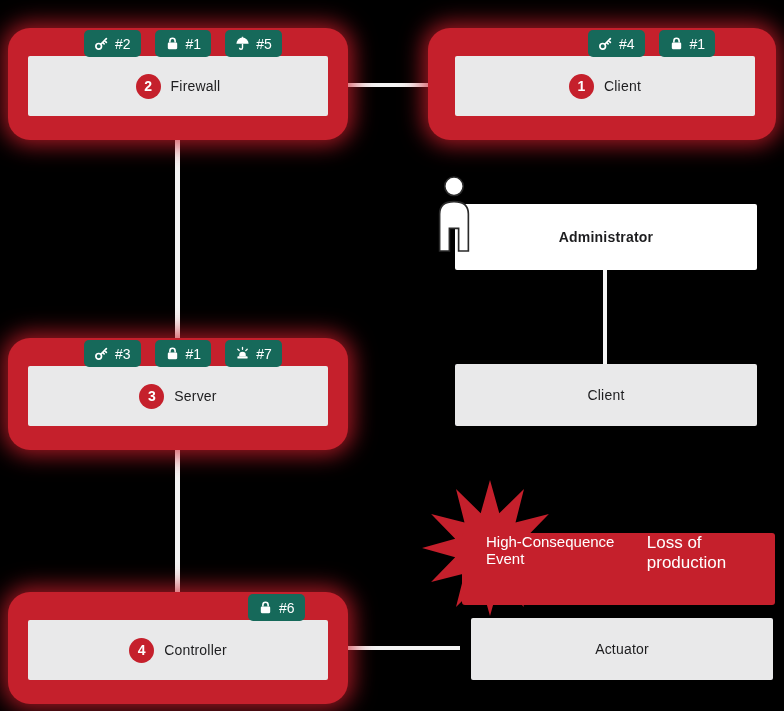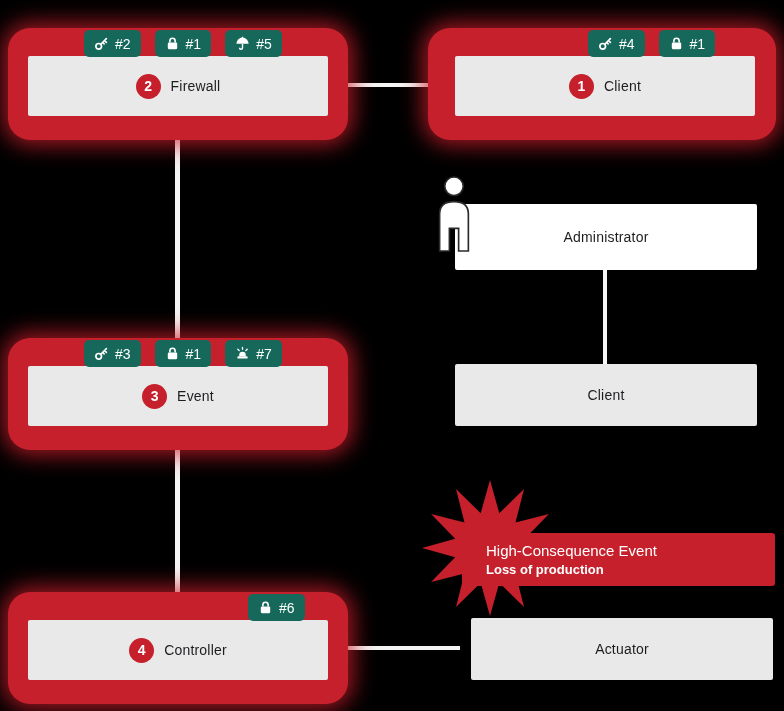--- a/index.html
+++ b/index.html
@@ -9,42 +9,42 @@
   
   .line{position:absolute;background:#f4f4f4;z-index:1;}
 
   
   .glow{position:absolute;background:#c5202c;border-radius:22px;z-index:2;
         box-shadow:0 0 22px 5px rgba(205,30,44,.8);}
 
   
   .box{position:absolute;background:#e9e9ea;border-radius:2px;z-index:3;
        display:flex;align-items:center;justify-content:center;}
-  .box.white{background:#ffffff;}
+  .box.white{background:#ffffff;font-weight:bold;}
   .box-label{font-size:14px;color:#1d1d1f;letter-spacing:.2px;}
 
   .num{width:25px;height:25px;border-radius:50%;background:#c5202c;color:#fff;
        display:flex;align-items:center;justify-content:center;
        font-size:14px;font-weight:bold;margin-right:10px;flex:0 0 auto;}
 
   
   .badges{position:absolute;display:flex;gap:14px;z-index:4;}
   .badge{background:#16695a;color:#fff;height:27px;border-radius:5px;
          display:flex;align-items:center;gap:6px;padding:0 10px;
          font-size:14px;white-space:nowrap;}
   .badge svg{display:block;}
 
   
   #burst{position:absolute;left:420px;top:478px;width:140px;height:140px;z-index:4;}
-  #banner{position:absolute;left:462px;top:533px;width:313px;height:53px;z-index:5;
+  #banner{position:absolute;left:462px;top:533px;width:313px;height:72px;z-index:5;
           background:#c5202c;border-radius:3px;color:#fff;
-          display:flex;flex-direction:column;justify-content:center;
+          display:flex;flex-direction:row;justify-content:center;
           padding-left:24px;box-sizing:border-box;gap:3px;}
   #banner .t1{font-size:15px;}
-  #banner .t2{font-size:13px;font-weight:bold;}
+  #banner .t2{font-size:17px;font-weight:normal;}
 
   
   #person{position:absolute;left:428px;top:175px;width:52px;height:78px;z-index:4;}
 </style>
 </head>
 <body>
 
 <div id="stage">
 
   <div class="line" style="left:340px;top:83px;width:120px;height:4px;"></div>
@@ -121,21 +121,21 @@
   <div id="person">
     <svg width="52" height="78" viewBox="0 0 50 76">
       <circle cx="25" cy="11" r="9" fill="#fff" stroke="#2a2a2a" stroke-width="1.6"></circle>
       <path d="M11 74 L11 38 Q11 26 25 26 Q39 26 39 38 L39 74 L29.5 74 L29.5 52 L20.5 52 L20.5 74 Z" fill="#fff" stroke="#2a2a2a" stroke-width="1.6"></path>
     </svg>
   </div>
 
   <div class="glow" style="left:8px;top:338px;width:340px;height:112px;"></div>
   <div class="box" style="left:28px;top:366px;width:300px;height:60px;">
     <span class="num">3</span>
-    <span class="box-label">Event</span>
+    <span class="box-label">Server</span>
   </div>
   <div class="badges" style="left:84px;top:340px;">
     <div class="badge">
       <span>
           <svg width="15" height="15" viewBox="0 0 16 16">
             <circle cx="5" cy="11" r="3" stroke="#fff" stroke-width="1.8" fill="none"></circle>
             <path d="M7.2 8.8 L13.2 2.8 M11.2 4.8 l2 2 M9.2 6.8 l1.6 1.6" stroke="#fff" stroke-width="1.8" fill="none" stroke-linecap="round"></path>
           </svg>
         </span>
       <span>#3</span>

